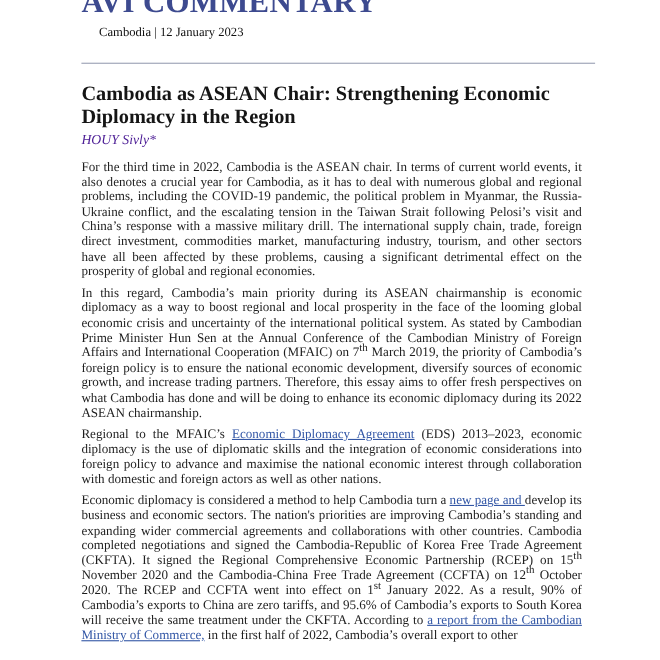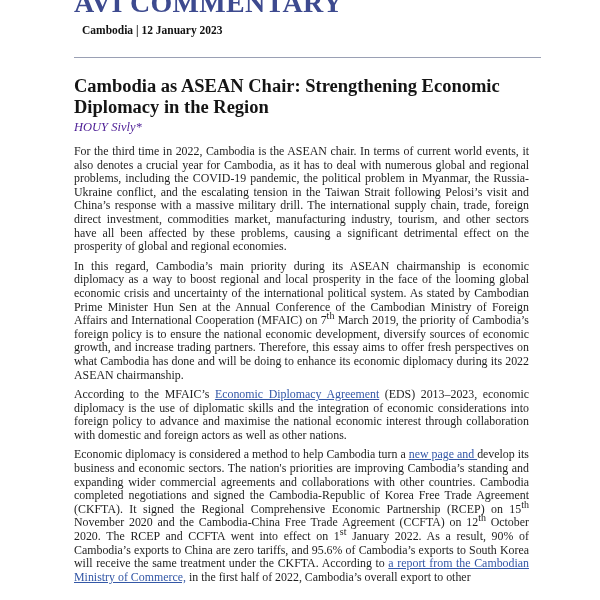--- a/index.html
+++ b/index.html
@@ -27,24 +27,24 @@
       top: -13px;
       font-size: 28px;
       font-weight: bold;
       color: #3d4a8f;
       letter-spacing: 0.3px;
       white-space: nowrap;
       line-height: 32px;
     }
     .dateline {
       position: absolute;
-      left: 8px;
+      left: 16px;
       top: 24px;
       font-size: 11.5px;
-      font-weight: bold;
+      font-weight: normal;
       color: #111;
       white-space: nowrap;
     }
     .divider {
       position: absolute;
       left: 0;
       top: 57px;
       width: 467px;
       height: 0;
       border-top: 1px solid #9aa0b4;
@@ -106,17 +106,17 @@
 
   <h1 class="article-title">Cambodia as ASEAN Chair: Strengthening Economic Diplomacy in the Region</h1>
 
   <div class="author">HOUY Sivly*</div>
 
   <div class="body">
     <p>For the third time in 2022, Cambodia is the ASEAN chair. In terms of current world events, it also denotes a crucial year for Cambodia, as it has to deal with numerous global and regional problems, including the COVID-19 pandemic, the political problem in Myanmar, the Russia-Ukraine conflict, and the escalating tension in the Taiwan Strait following Pelosi’s visit and China’s response with a massive military drill. The international supply chain, trade, foreign direct investment, commodities market, manufacturing industry, tourism, and other sectors have all been affected by these problems, causing a significant detrimental effect on the prosperity of global and regional economies.</p>
 
     <p><span>In this regard, Cambodia’s main priority during its ASEAN chairmanship is economic diplomacy as a way to boost regional and local prosperity in the face of the looming global economic crisis and uncertainty of the international political system. As stated by Cambodian Prime Minister Hun Sen at the Annual Conference of the Cambodian Ministry of Foreign Affairs and International Cooperation (MFAIC) on 7</span><sup>th</sup><span> March 2019, the priority of Cambodia’s foreign policy is to ensure the national economic development, diversify sources of economic growth, and increase trading partners. Therefore, this essay aims to offer fresh perspectives on what Cambodia has done and will be doing to enhance its economic diplomacy during its 2022 ASEAN chairmanship.</span></p>
 
-    <p><span>According to the MFAIC’s </span><a href="#">Economic Diplomacy Agreement</a><span> (EDS) 2013–2023, economic diplomacy is the use of diplomatic skills and the integration of economic considerations into foreign policy to advance and maximise the national economic interest through collaboration with domestic and foreign actors as well as other nations.</span></p>
+    <p><span>Regional to the MFAIC’s </span><a href="#">Economic Diplomacy Agreement</a><span> (EDS) 2013–2023, economic diplomacy is the use of diplomatic skills and the integration of economic considerations into foreign policy to advance and maximise the national economic interest through collaboration with domestic and foreign actors as well as other nations.</span></p>
 
     <p><span>Economic diplomacy is considered a method to help Cambodia turn a </span><a href="#">new page and </a><span>develop its business and economic sectors. The nation's priorities are improving Cambodia’s standing and expanding wider commercial agreements and collaborations with other countries. Cambodia completed negotiations and signed the Cambodia-Republic of Korea Free Trade Agreement (CKFTA). It signed the Regional Comprehensive Economic Partnership (RCEP) on 15</span><sup>th</sup><span> November 2020 and the Cambodia-China Free Trade Agreement (CCFTA) on 12</span><sup>th</sup><span> October 2020. The RCEP and CCFTA went into effect on 1</span><sup>st</sup><span> January 2022. As a result, 90% of Cambodia’s exports to China are zero tariffs, and 95.6% of Cambodia’s exports to South Korea will receive the same treatment under the CKFTA. According to </span><a href="#">a report from the Cambodian Ministry of Commerce,</a><span> in the first half of 2022, Cambodia’s overall export to other</span></p>
   </div>
 </div>
 
 </body></html>

